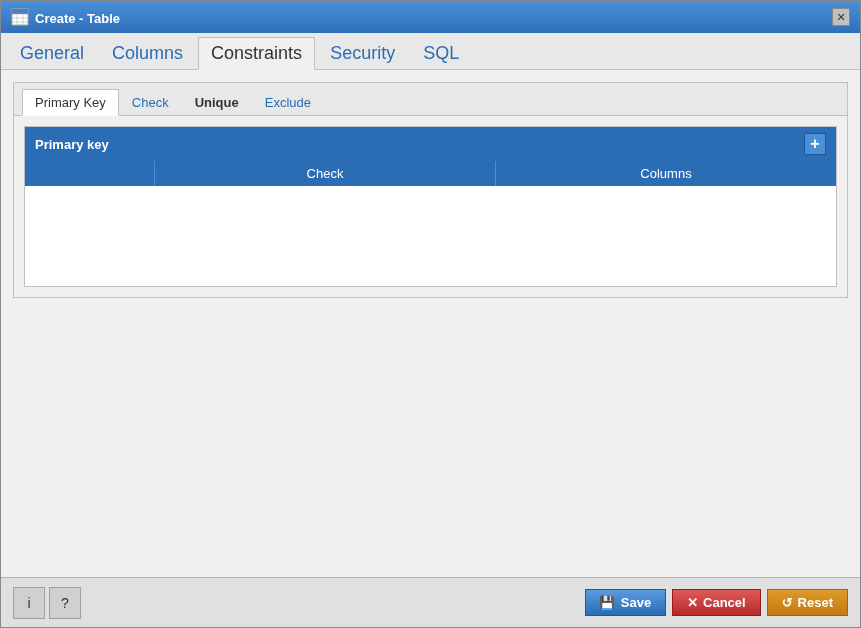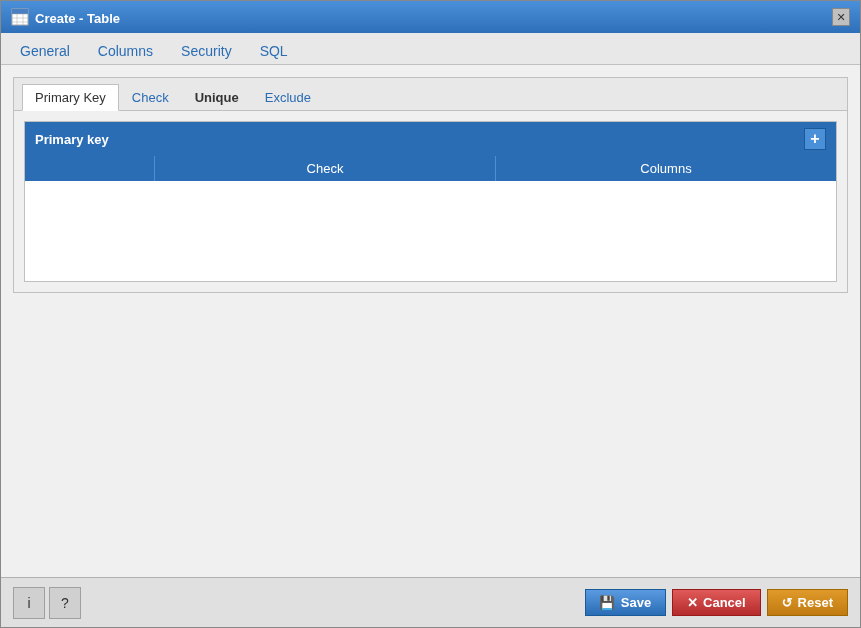--- a/index.html
+++ b/index.html
@@ -60,21 +60,21 @@
       background: #e8e8e8;
       border-bottom: 1px solid #c0c0c0;
       display: flex;
       padding: 4px 6px 0 6px;
       gap: 2px;
     }
 
     .nav-tab {
       padding: 5px 12px;
       cursor: pointer;
-      font-size: 14px;
+      font-size: 18px;
       color: #2a6db5;
       border: 1px solid transparent;
       border-bottom: none;
       background: transparent;
       text-decoration: none;
     }
 
     .nav-tab.active {
       background: #f0f0f0;
       border: 1px solid #c0c0c0;
@@ -252,20 +252,21 @@
         </svg>
       </div>
       <span class="title-text">Create - Table</span>
     </div>
     <button class="close-btn">✕</button>
   </div>
 
   <div class="nav-tabs">
     <span class="nav-tab">General</span>
     <span class="nav-tab">Columns</span>
+    <span class="nav-tab active">Constraints</span>
     <span class="nav-tab">Security</span>
     <span class="nav-tab">SQL</span>
   </div>
 
   <div class="content-area">
 
     <div style="border: 1px solid #c0c0c0; background: #e8e8e8;">
 
       <div style="display: flex; padding: 6px 8px 0 8px; background: #e8e8e8; border-bottom: 1px solid #c0c0c0;">
         <span class="sub-tab active">Primary Key</span>

